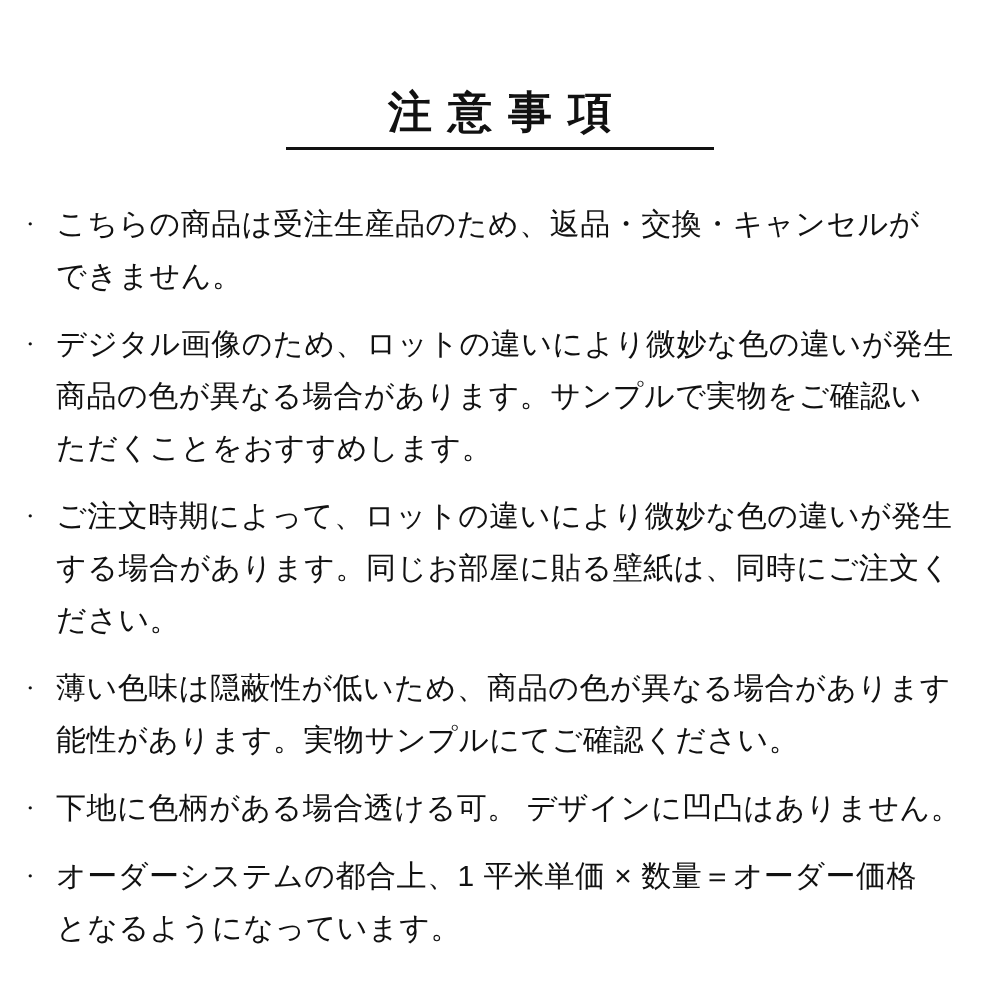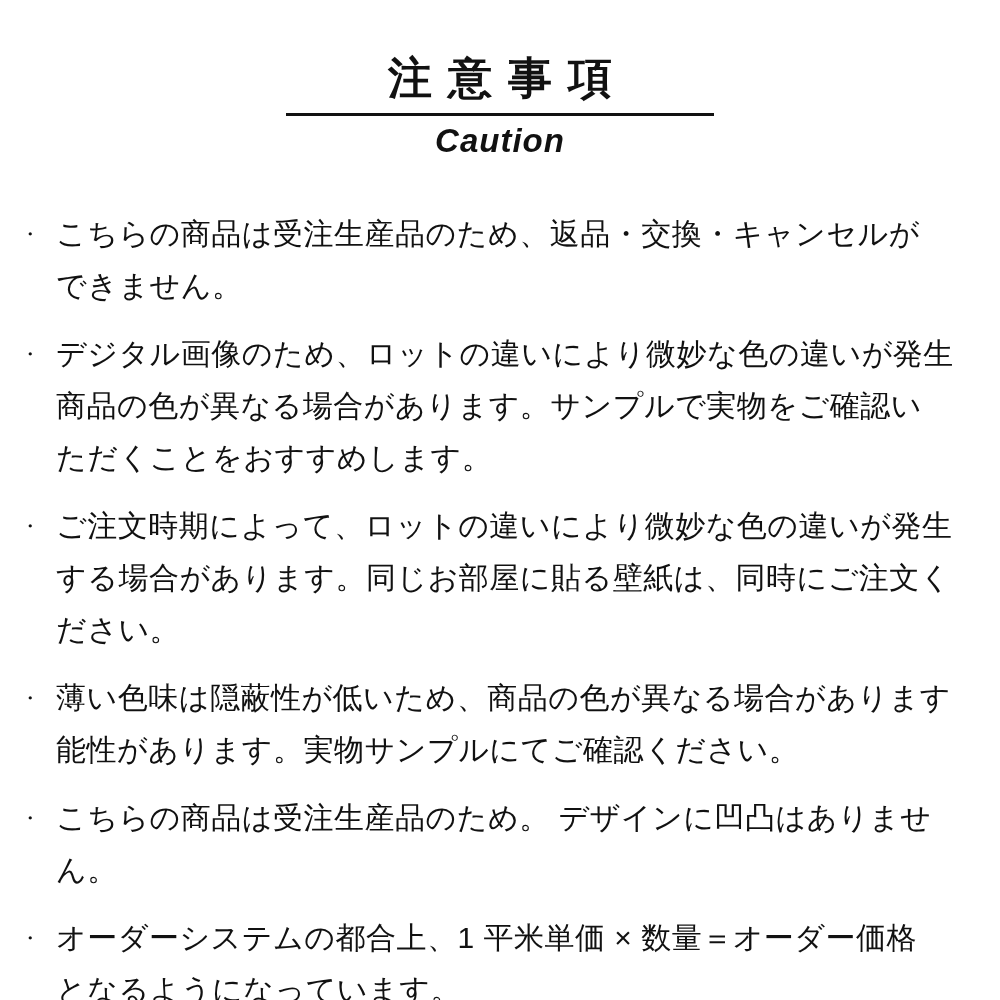--- a/index.html
+++ b/index.html
@@ -10,21 +10,21 @@
   }
   body {
     width: 1000px;
     height: 1000px;
     color: #111111;
     font-family: "Liberation Sans", "DejaVu Sans", sans-serif;
     overflow: hidden;
   }
   .header {
     text-align: center;
-    padding-top: 52px;
+    padding-top: 86px;
   }
   .title {
     font-size: 44px;
     font-weight: 700;
     letter-spacing: 16px;
     text-indent: 16px;
     line-height: 1.2;
     color: #111111;
   }
   .rule {
@@ -63,21 +63,20 @@
     white-space: pre-line;
     color: #111111;
   }
 </style>
 </head>
 <body>
 
 <div class="header">
   <div class="title">注意事項</div>
   <div class="rule"></div>
-  <div class="subtitle">Caution</div>
 </div>
 
 <div class="notes">
   <div class="note">
     <span class="marker">・</span>
     <span class="note-text">こちらの商品は受注生産品のため、返品・交換・キャンセルが
 できません。</span>
   </div>
   <div class="note">
     <span class="marker">・</span>
@@ -91,20 +90,20 @@
 する場合があります。同じお部屋に貼る壁紙は、同時にご注文く
 ださい。</span>
   </div>
   <div class="note">
     <span class="marker">・</span>
     <span class="note-text">薄い色味は隠蔽性が低いため、商品の色が異なる場合があります
 能性があります。実物サンプルにてご確認ください。</span>
   </div>
   <div class="note">
     <span class="marker">・</span>
-    <span class="note-text">こちらの商品は受注生産品のため。 デザインに凹凸はありません。</span>
+    <span class="note-text">下地に色柄がある場合透ける可。 デザインに凹凸はありません。</span>
   </div>
   <div class="note">
     <span class="marker">・</span>
     <span class="note-text">オーダーシステムの都合上、1 平米単価 × 数量＝オーダー価格
 となるようになっています。</span>
   </div>
 </div>
 
 </body></html>

